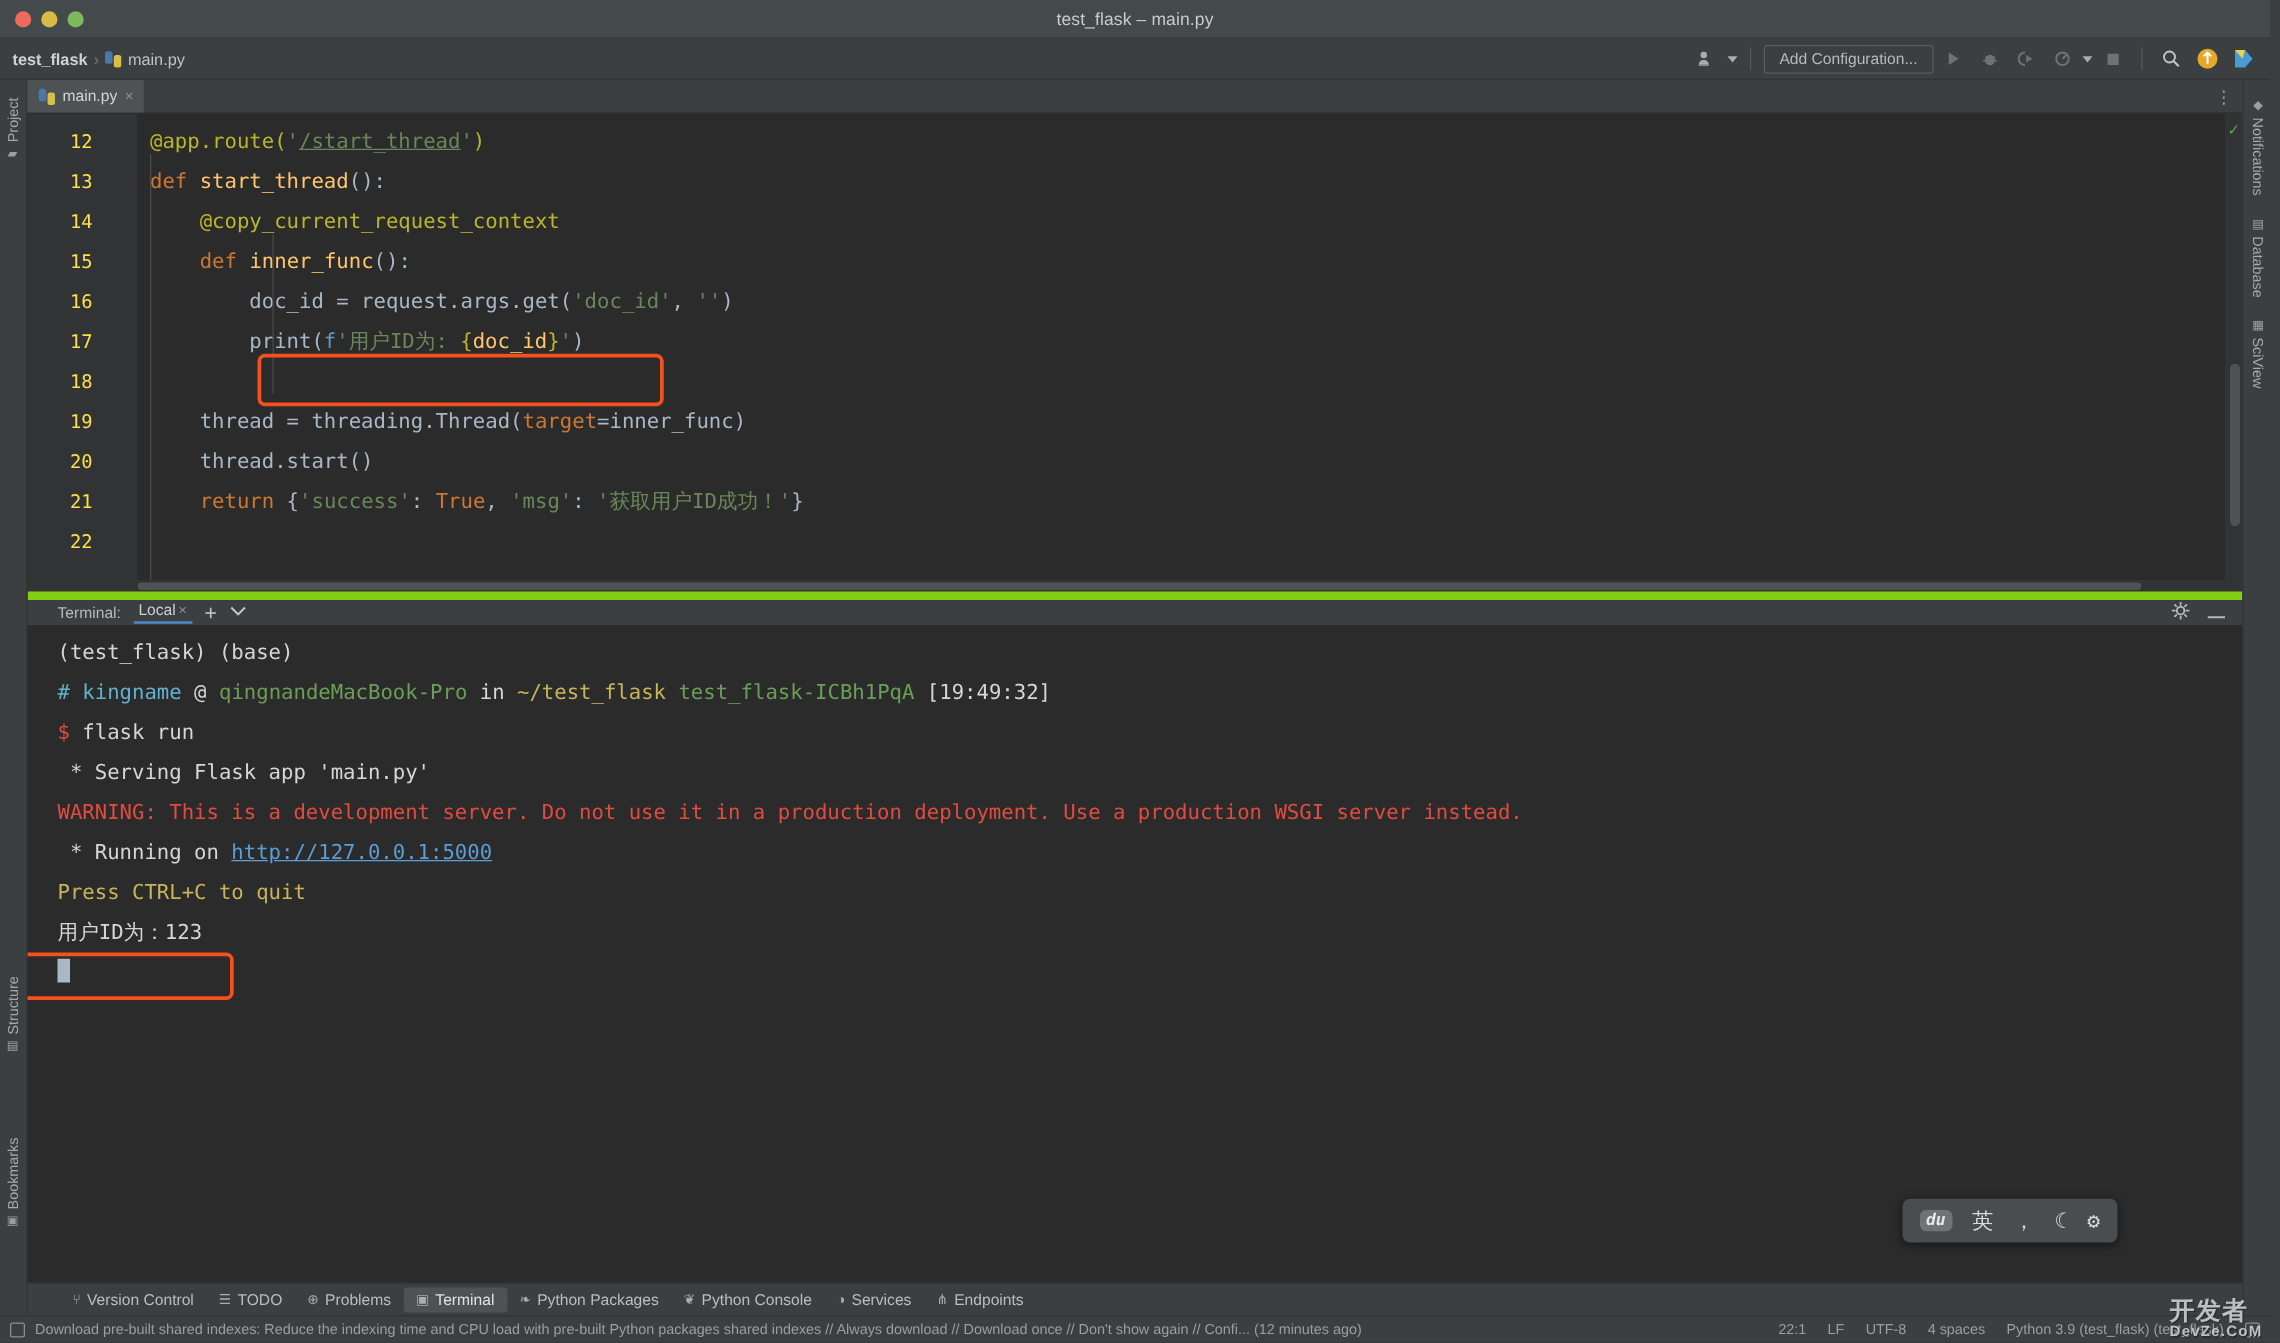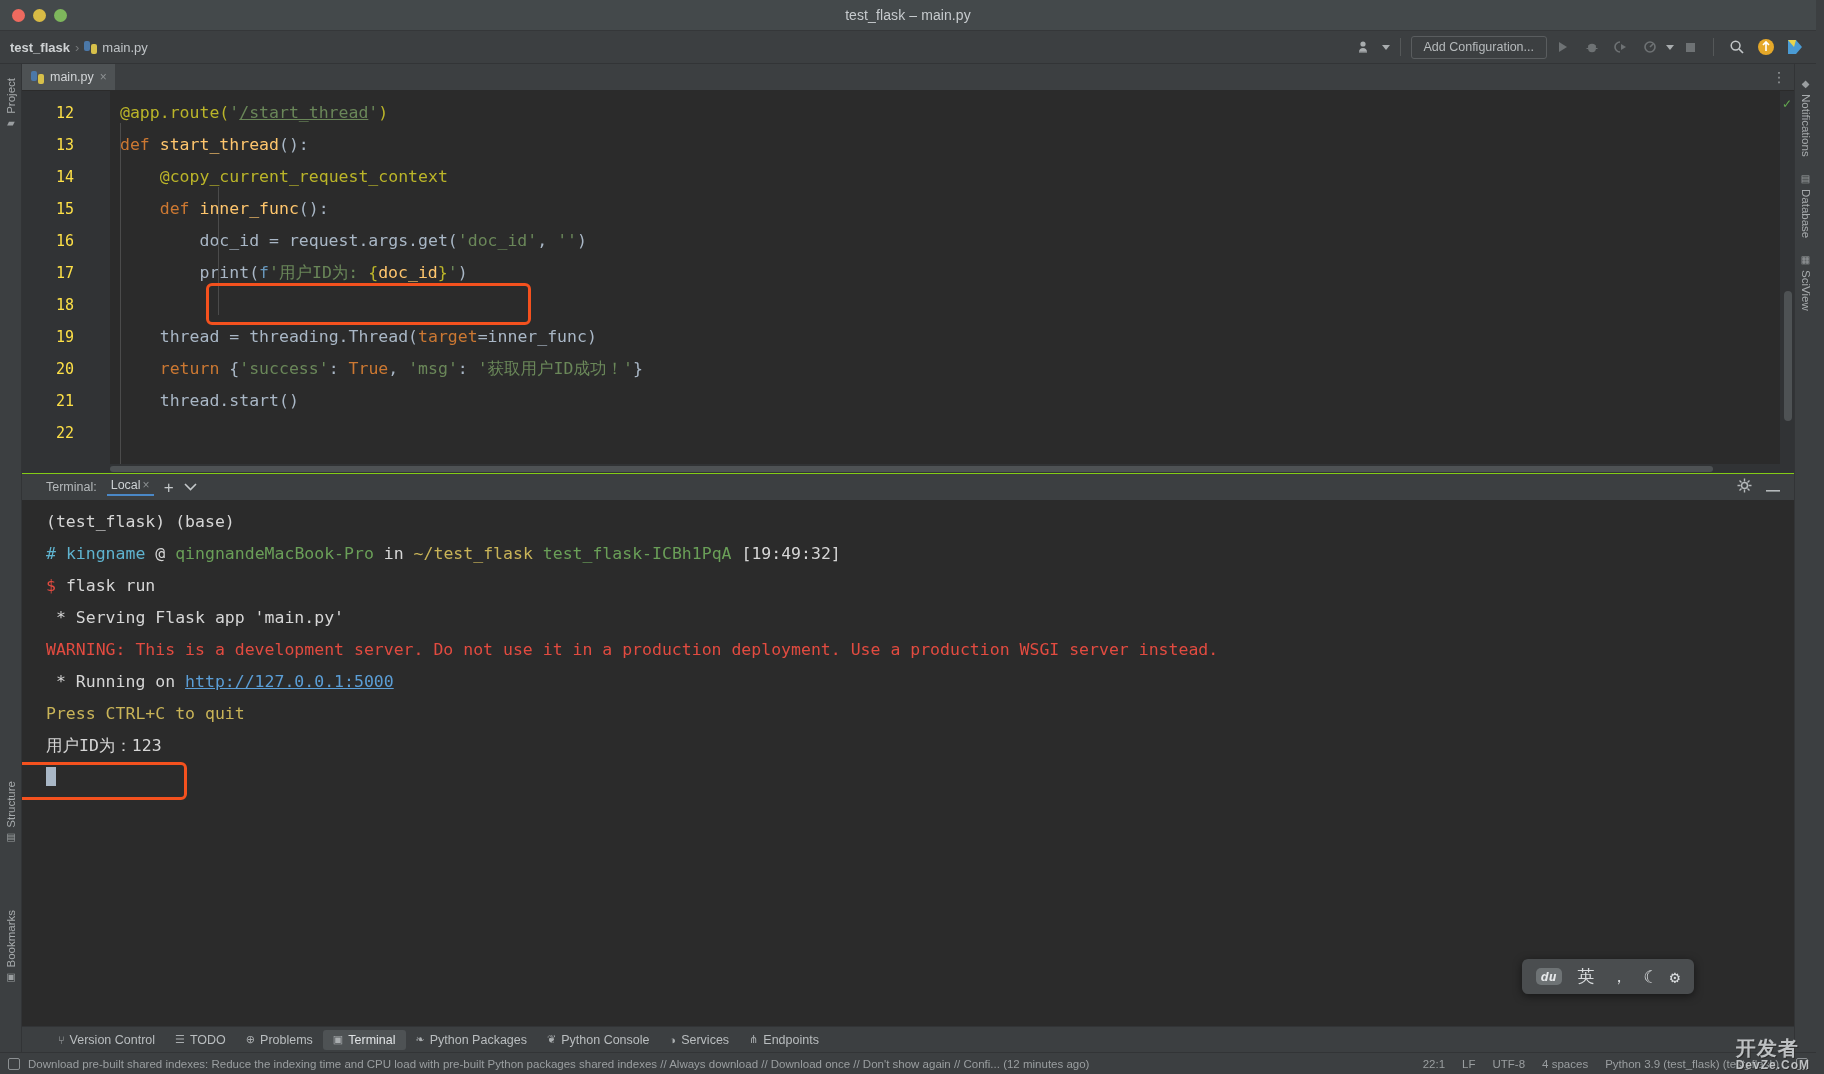--- a/index.html
+++ b/index.html
@@ -152,21 +152,21 @@
   .hscroll {
     position:absolute; left:88px; right:14px; bottom:0; height:9px; background:#313335;
   }
   .hscroll span{ position:absolute; left:0; top:2px; height:6px; width:96%; background:#4e5254; border-radius:3px;}
 
   
   .term-panel { flex: none; display: flex; flex-direction: column; background: #2b2b2b; }
   .term-header {
     height: 27px; background: #3c3f41; display: flex; align-items: center;
     padding-left: 24px; gap: 10px; flex: none;
-    border-top: 1px solid #84cc16;
+    border-top: 7px solid #84cc16;
   }
   .term-label { font-size: 12.5px; color: #b5b9bb; }
   .term-tab {
     font-size: 12.5px; color: #cdd1d3; display: flex; align-items: center; gap: 2px;
     padding: 0 4px 2px 4px; border-bottom: 2px solid #4a88c7; position: relative;
   }
   .term-tab .x { color: #8b8f91; font-size: 12px; }
   .term-plus { color: #c4c8ca; font-size: 17px; line-height: 1; }
   .term-chev { color: #c4c8ca; font-size: 11px; }
   .term-hdr-right { margin-left:auto; display:flex; align-items:center; gap:14px; padding-right:14px; color:#b5b9bb; font-size:14px;}
@@ -361,22 +361,22 @@
           <div class="indent-guide" style="left:10px; top:32px; height:352px;"></div>
           <div class="indent-guide" style="left:108px; top:96px; height:128px;"></div>
           <div class="cline"><span class="s-dec">@app.route(</span><span class="s-str">'</span><span class="s-link">/start_thread</span><span class="s-str">'</span><span class="s-dec">)</span></div>
           <div class="cline"><span class="s-kw">def</span> <span class="s-fn">start_thread</span><span class="s-punct">():</span></div>
           <div class="cline">    <span class="s-dec">@copy_current_request_context</span></div>
           <div class="cline">    <span class="s-kw">def</span> <span class="s-fn">inner_func</span><span class="s-punct">():</span></div>
           <div class="cline">        <span class="s-def">doc_id = request.args.get(</span><span class="s-str">'doc_id'</span><span class="s-def">, </span><span class="s-str">''</span><span class="s-def">)</span></div>
           <div class="cline">        <span class="s-def">print(</span><span class="s-num">f</span><span class="s-str">'用户ID为: </span><span class="s-fstr-b">{</span><span class="s-fn">doc_id</span><span class="s-fstr-b">}</span><span class="s-str">'</span><span class="s-def">)</span></div>
           <div class="cline"></div>
           <div class="cline">    <span class="s-def">thread = threading.Thread(</span><span class="s-kwarg">target</span><span class="s-def">=inner_func)</span></div>
+          <div class="cline">    <span class="s-def">thread.start()</span></div>
           <div class="cline">    <span class="s-kw">return</span> <span class="s-brace">{</span><span class="s-str">'success'</span><span class="s-punct">: </span><span class="s-kw">True</span><span class="s-punct">, </span><span class="s-str">'msg'</span><span class="s-punct">: </span><span class="s-str">'获取用户ID成功！'</span><span class="s-brace">}</span></div>
-          <div class="cline">    <span class="s-def">thread.start()</span></div>
           <div class="cline"></div>
 
           <div class="hl-box" style="left:96px; top:192px; width:325px; height:42px;"></div>
         </div>
 
         <div class="editor-right-strip">
           <span class="check-ok">✓</span>
           <div class="scroll-thumb" style="top:200px; height:130px;"></div>
         </div>
         <div class="hscroll">

